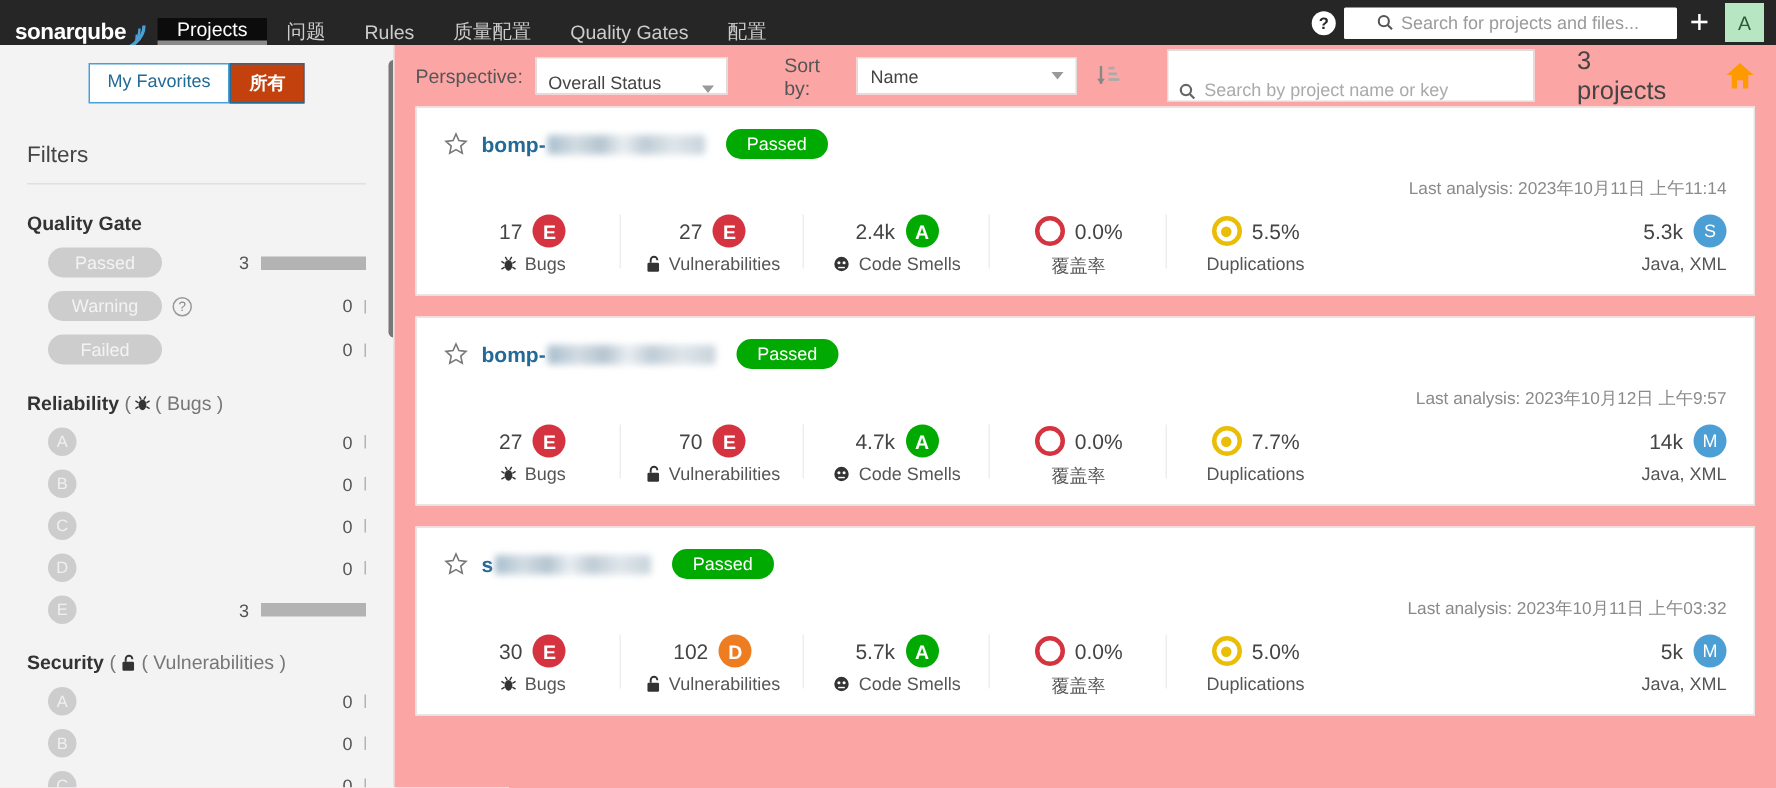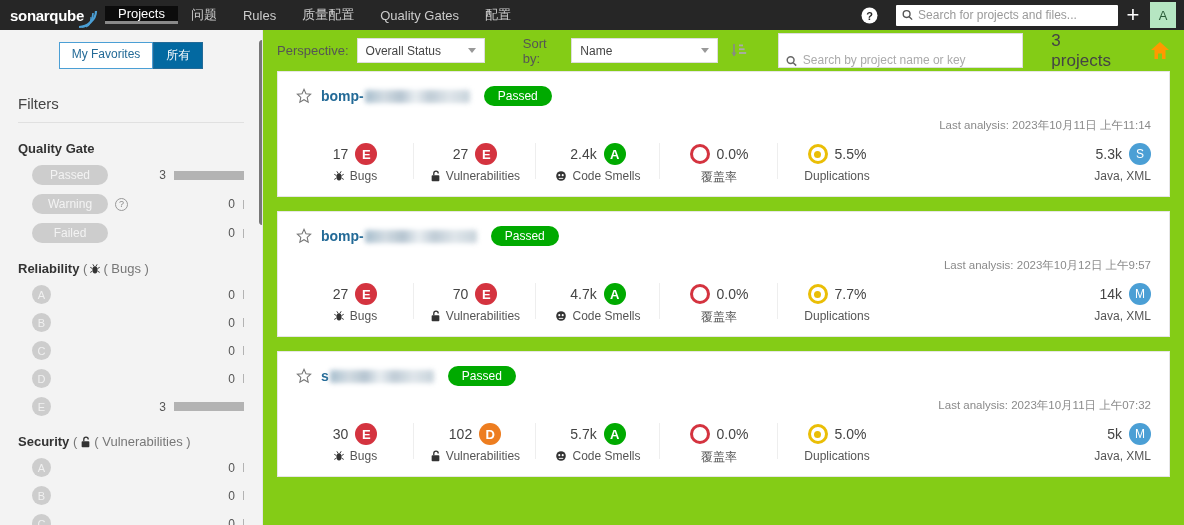--- a/index.html
+++ b/index.html
@@ -8,21 +8,21 @@
     overflow: hidden;
     background: #fff;
     font-family: "Liberation Sans", sans-serif;
     font-size: 13px;
     color: #444;
   }
 
   
   .topnav {
     height: 30px; background: #262626;
-    display: flex; align-items: center;
+    display: flex; align-items: flex-end;
     position: relative;
   }
   .logo-wrap {
     width: 105px; display: flex; align-items: center;
     padding-left: 10px; position: relative;
   }
   .logo-text { font-size: 15px; font-weight: bold; color: #fff; letter-spacing: -0.3px; }
   .logo-swoosh { position: absolute; right: 6px; top: 2px; }
   .nav-items { display: flex; align-items: stretch; }
   .nav-item {
@@ -34,22 +34,22 @@
   .nav-right {
     margin-left: auto; display: flex; align-items: center;
     padding-right: 8px; gap: 0;
   }
   .help-icon {
     width: 26px; height: 30px; display: flex; align-items: center; justify-content: center;
     cursor: pointer;
   }
   .nav-search {
     width: 222px; height: 21px; background: #fff;
-    display: flex; align-items: center; padding: 0 6px;
-    margin-left: 14px; border-radius: 1px;
+    display: flex; align-items: center; padding: 0 22px;
+    margin-left: 1px; border-radius: 1px;
   }
   .nav-search input {
     border: 0; outline: 0; width: 100%; font-size: 12px;
     font-family: "Liberation Sans", sans-serif; color: #444;
     margin-left: 5px; background: transparent;
   }
   .nav-search input::placeholder { color: #9a9a9a; }
   .plus-btn {
     width: 30px; height: 30px; display: flex; align-items: center; justify-content: center;
     color: #fff; font-size: 22px; cursor: pointer; font-weight: 300;
@@ -68,21 +68,21 @@
     width: 263px; background: #f3f3f3; border-right: 1px solid #e6e6e6;
     padding: 0 18px; position: relative; overflow: hidden;
   }
   .fav-toggle {
     display: flex; justify-content: center; margin-top: 12px;
   }
   .fav-btn {
     border: 1px solid #4b9fd5; padding: 4px 12px; font-size: 12px;
     color: #236a97; background: #fff; cursor: pointer;
   }
-  .fav-btn.active { background: #0369a1; color: #fff; border-color: #236a97; font-weight: normal; }
+  .fav-btn.active { background: #c2410c; color: #fff; border-color: #236a97; font-weight: bold; }
   .filters-title { margin-top: 26px; font-size: 15px; color: #444; }
   .divider { border-top: 1px solid #e0e0e0; margin-top: 10px; }
   .facet-title {
     margin-top: 18px; font-size: 13px; font-weight: bold; color: #333;
   }
   .facet-title .sub { font-weight: normal; color: #777; }
   .facet-row {
     display: flex; align-items: center; margin-top: 9px; cursor: pointer;
     padding-left: 14px;
   }
@@ -105,37 +105,37 @@
     width: 13px; height: 13px; border: 1px solid #999; border-radius: 50%;
     font-size: 9px; color: #888; display: inline-flex;
     align-items: center; justify-content: center; margin-left: 7px;
   }
   .sidebar-scroll {
     position: absolute; left: 259px; top: 10px; width: 7px; height: 185px;
     background: #777; border-radius: 4px;
   }
 
   
-  .main { flex: 1; background: #84cc16; overflow: hidden; position: relative; }
+  .main { flex: 1; background: #fca5a5; overflow: hidden; position: relative; }
   .toolbar {
     display: flex; align-items: center; height: 41px; padding: 0 14px;
     gap: 0;
   }
   .tb-label { font-size: 13px; color: #555; margin-right: 8px; }
   .select {
     background: #fff; border: 1px solid #ddd; height: 25px; font-size: 12px;
     display: flex; align-items: center; padding: 0 8px; cursor: pointer;
     color: #444; position: relative;
   }
   .select .caret {
     margin-left: auto; width: 0; height: 0;
     border-left: 4px solid transparent; border-right: 4px solid transparent;
     border-top: 5px solid #999;
   }
-  .select.perspective { width: 140px; }
+  .select.perspective { width: 140px; align-items: flex-end; }
   .select.sortby { width: 160px; }
   .sort-dir { margin-left: 12px; cursor: pointer; display: flex; align-items: center; }
   .proj-search {
     width: 270px; height: 35px; background: #fff; border: 1px solid #ddd;
     display: flex; align-items: flex-end; padding: 0 7px; margin-left: 30px;
   }
   .proj-search input {
     border: 0; outline: 0; width: 100%; font-size: 12px; margin-left: 6px;
     font-family: "Liberation Sans", sans-serif; background: transparent; color: #444;
   }
@@ -655,21 +655,21 @@
               <path d="M9 1.5 L11.2 6.4 L16.5 7 L12.6 10.6 L13.7 15.9 L9 13.2 L4.3 15.9 L5.4 10.6 L1.5 7 L6.8 6.4 Z" fill="none" stroke="#777" stroke-width="1.2"></path>
             </svg>
           </span>
           <a class="proj-name">
             <span>s</span>
             <span class="blur" style="width:104px"></span>
           </a>
           <span class="badge-passed">Passed</span>
         </div>
 
-        <div class="last-analysis">Last analysis: 2023年10月11日 上午07:32</div>
+        <div class="last-analysis">Last analysis: 2023年10月11日 上午03:32</div>
 
         <div class="metrics">
           <div class="metric m-bugs">
             <div class="top">
               <span class="val">30</span>
               <span class="rating-circle" style="background:#d4333f">E</span>
             </div>
             <div class="lbl">
               <svg width="12" height="12" viewBox="0 0 14 14">
                 <ellipse cx="7" cy="8" rx="3" ry="4.2" fill="#333"></ellipse>

